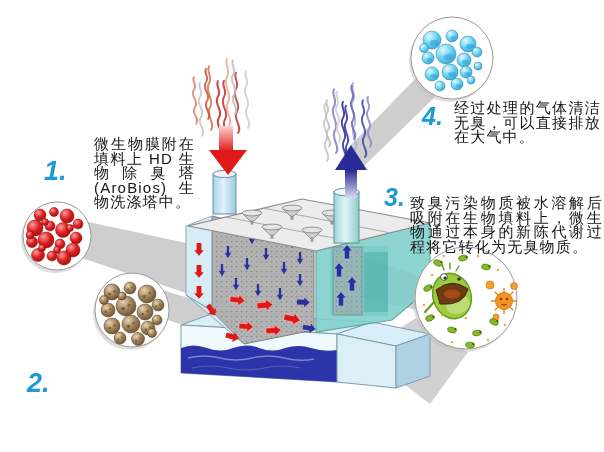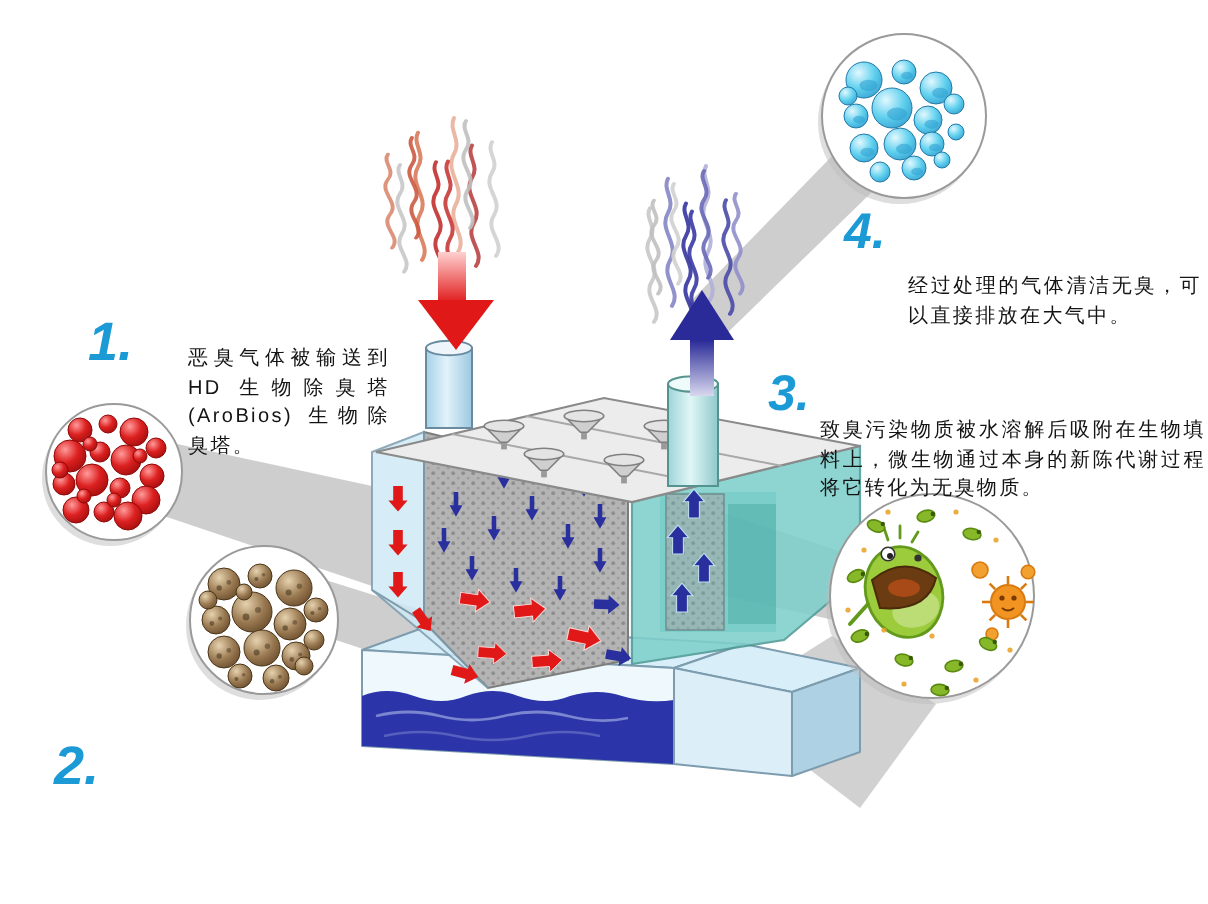--- a/index.html
+++ b/index.html
@@ -6,29 +6,29 @@
   .stage{
     position:relative;width:604px;height:452px;background:#fff;overflow:hidden;
     font-family:"Liberation Sans","DejaVu Sans",sans-serif;
   }
   .stage svg{position:absolute;left:0;top:0;}
   .step-num{
     position:absolute;font-style:italic;font-weight:700;color:var(--accent,#1b9ad6);
     text-shadow:1px 1px 0 #ffffff;line-height:1;z-index:5;
   }
   .step-text{
-    position:absolute;font-size:10px;line-height:14.5px;color:#141414;
-    text-align:justify;letter-spacing:1.2px;z-index:5;margin-top:36px;
+    position:absolute;font-size:15px;line-height:14.5px;color:#141414;
+    text-align:justify;letter-spacing:1.2px;z-index:5;
   }
   .n1{left:44px;top:158px;font-size:27px;}
   .t1{left:94px;top:137px;width:101px;}
   .n2{left:27px;top:370px;font-size:27px;}
   .t2{left:63px;top:368px;width:287px;}
   .n3{left:384px;top:185px;font-size:25px;}
-  .t3{left:410px;top:173px;width:193px;}
+  .t3{left:410px;top:196px;width:193px;}
   .n4{left:422px;top:104px;font-size:25px;}
   .t4{left:454px;top:101px;width:147px;}
 </style>
 </head>
 <body>
 
 <div class="stage">
 
 <svg width="604" height="452" viewBox="0 0 604 452">
   <defs>
@@ -384,21 +384,21 @@
             <circle cx="488" cy="340" r="1.3" fill="#e8a020" opacity="0.85"></circle>
             <circle cx="505" cy="325" r="1.3" fill="#e8a020" opacity="0.85"></circle>
             <circle cx="452" cy="342" r="1.3" fill="#e8a020" opacity="0.85"></circle>
             <circle cx="432" cy="275" r="1.3" fill="#e8a020" opacity="0.85"></circle>
           </g>
     </g>
   </g>
 </svg>
 
   <div class="step-num n1">1.</div>
-  <div class="step-text t1">恶臭气体被输送到 HD 生物除臭塔 (AroBios) 生物除臭塔。</div>
+  <div class="step-text t1">微生物膜附在填料上 HD 生物除臭塔 (AroBios) 生物洗涤塔中。</div>
 
   <div class="step-num n2">2.</div>
 
   <div class="step-num n3">3.</div>
   <div class="step-text t3">致臭污染物质被水溶解后吸附在生物填料上，微生物通过本身的新陈代谢过程将它转化为无臭物质。</div>
 
   <div class="step-num n4">4.</div>
   <div class="step-text t4">经过处理的气体清洁无臭，可以直接排放在大气中。</div>
 </div>
 

